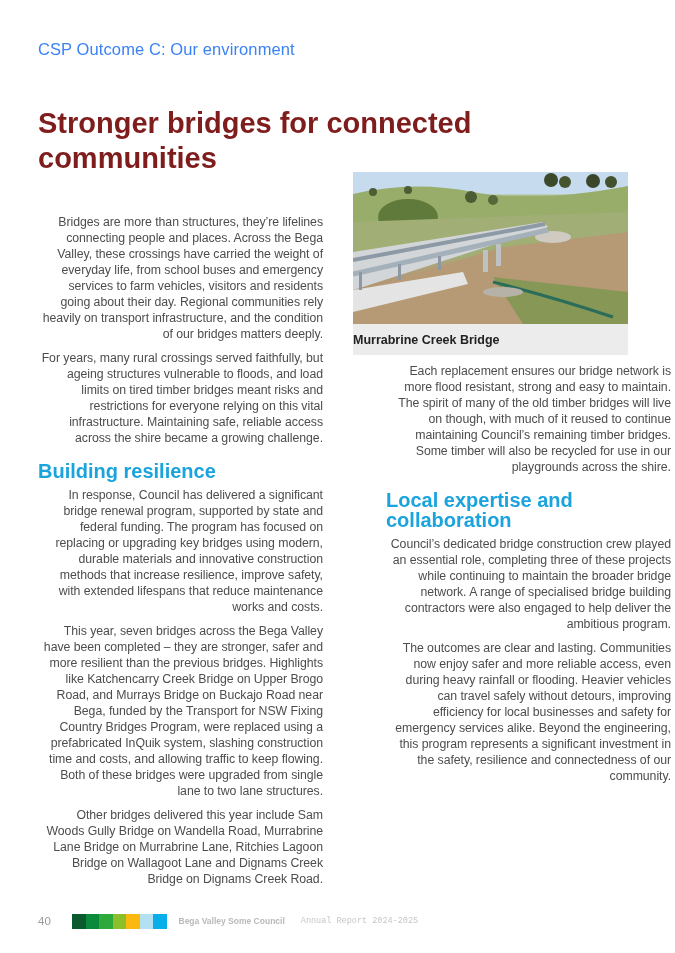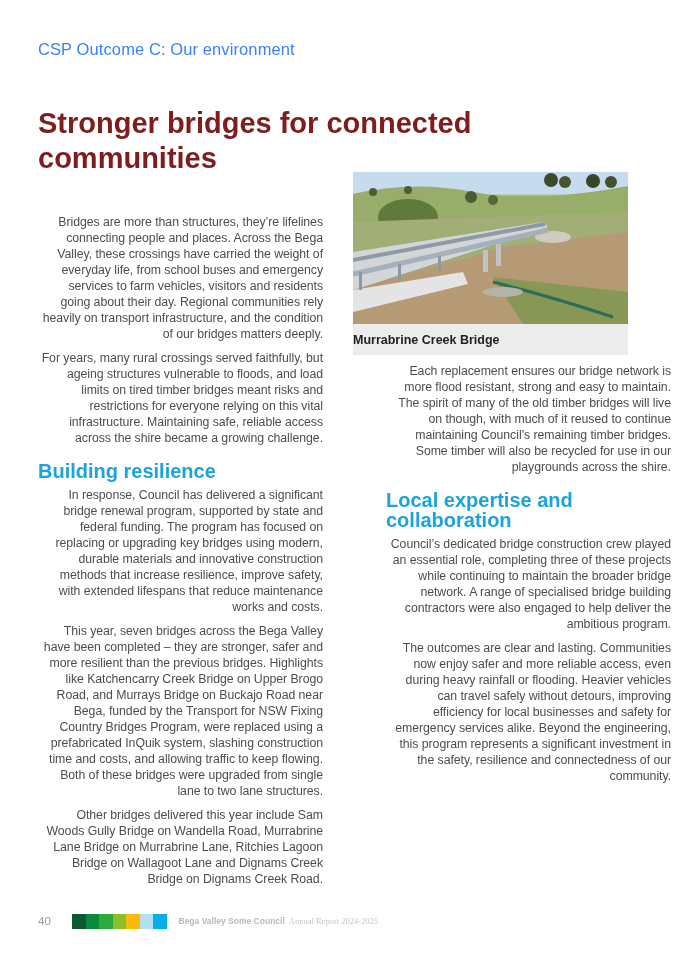--- a/index.html
+++ b/index.html
@@ -58,22 +58,22 @@
       width: 34px;
     }
     .swatches { display: flex; height: 15px; }
     .swatch { width: 13.5px; height: 15px; }
     .footer-org {
       margin-left: 12px;
       font-family: "Liberation Sans", sans-serif; font-weight: bold;
       font-size: 8.5px; color: #b9b9b9;
     }
     .footer-report {
-      margin-left: 4px;
-      font-family: Liberation Serif, serif;
+      margin-left: 16px;
+      font-family: Liberation Mono, monospace;
       font-size: 8.5px; color: #c6c6c6;
     }
   </style>
 </head>
 <body>
 
 <div class="section-label">CSP Outcome C: Our environment</div>
 <h1 class="page-title">Stronger bridges for connected communities</h1>
 
 <div class="col col-left">

